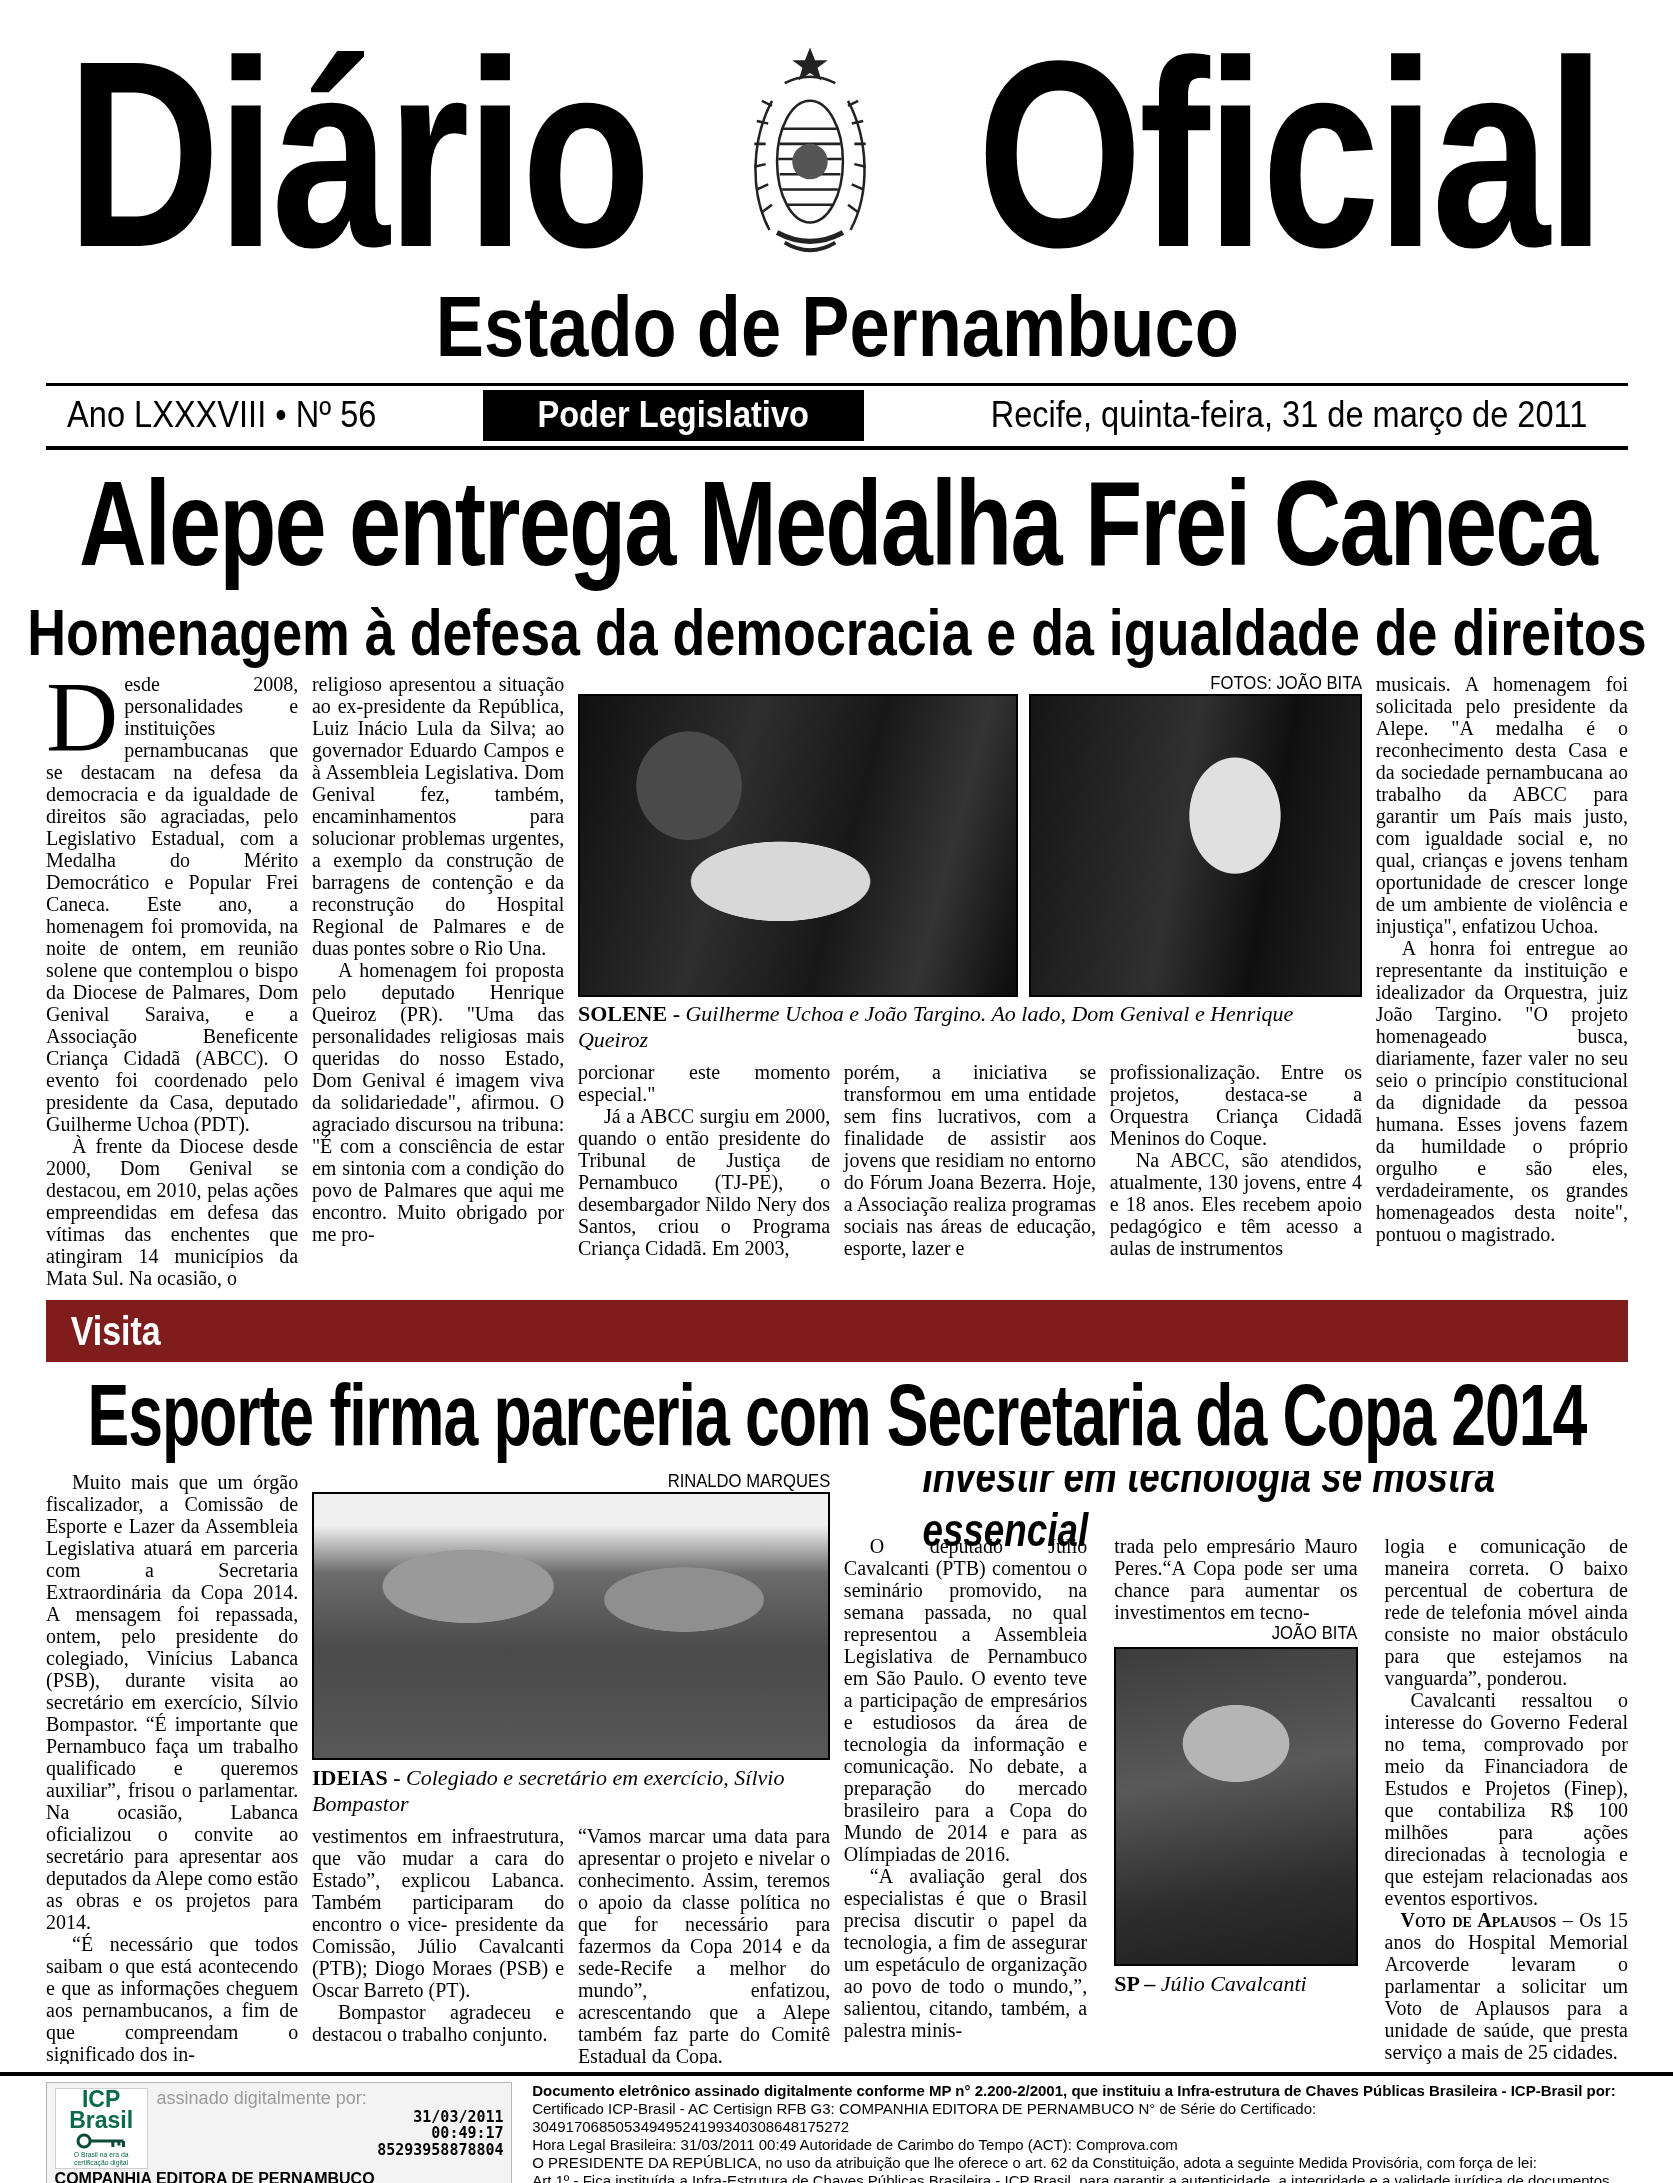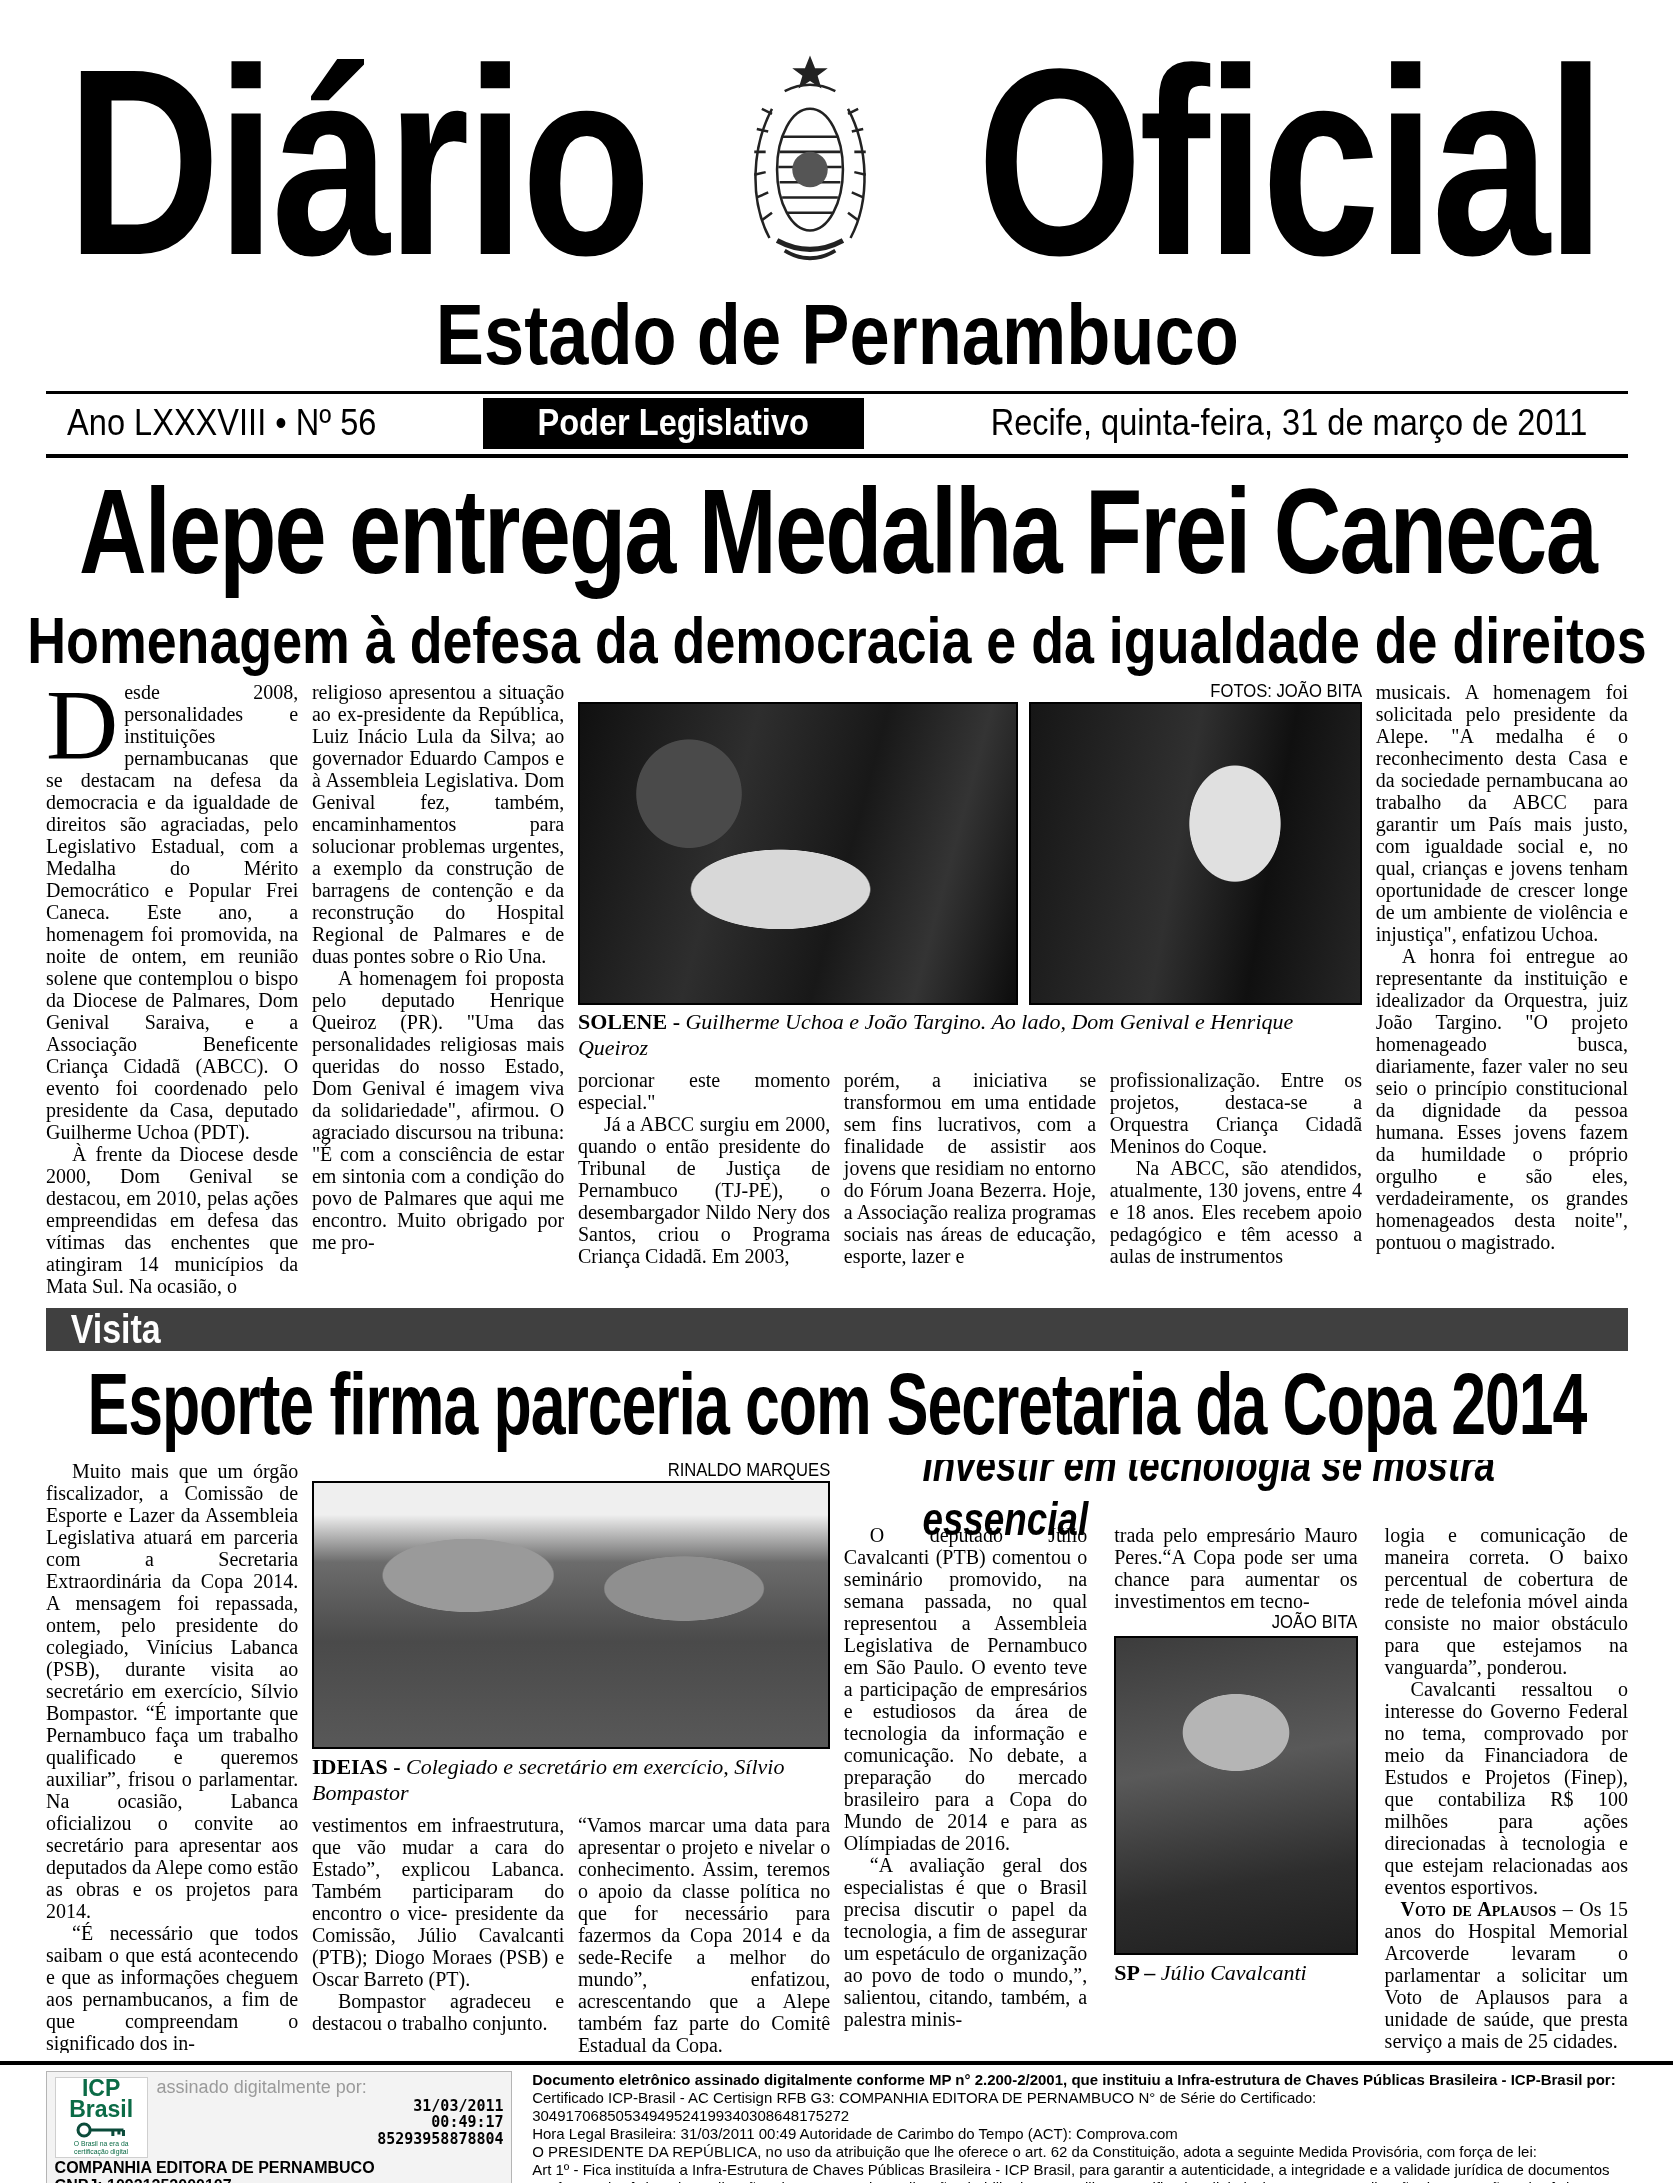--- a/index.html
+++ b/index.html
@@ -3,21 +3,21 @@
 <meta charset="utf-8">
 <style>
   html,body{margin:0;padding:0;background:#888;}
   .page{
     width:1674px;height:2183px;background:#fff;color:#000;
     position:relative;overflow:hidden;margin:0 auto;
     font-family:"Liberation Serif", serif;
   }
   .cx{display:inline-block;transform-origin:center;white-space:nowrap;}
   
-  .masthead{padding-top:36px;text-align:right;}
+  .masthead{padding-top:28px;text-align:right;}
   .mast-row{display:flex;align-items:center;justify-content:center;gap:13.7px;height:251px;}
   .mast-title{font-family:"Liberation Sans",sans-serif;font-weight:bold;font-size:266px;line-height:.9;letter-spacing:-4.6px;transform:scaleX(.8);}
   .crest{width:152px;height:228px;flex:0 0 auto;}
   .mast-sub{height:96px;display:flex;align-items:center;justify-content:center;}
   .mast-sub span{font-family:"Liberation Sans",sans-serif;font-weight:bold;font-size:85px;transform:scaleX(.85);}
   .rule{height:3.8px;background:#000;margin:7.6px 46px 0;}
   .rule2{height:3.8px;background:#000;margin:6px 46px 0;}
   
   .dateline{height:49px;margin:4.6px 46px 0;display:flex;align-items:center;justify-content:space-between;font-family:"Liberation Sans",sans-serif;font-size:37px;}
   .dateline .mid{background:#000;color:#fff;font-weight:bold;padding:4.6px 36px;}
@@ -42,21 +42,21 @@
   .a1-photos{display:flex;gap:10.6px;height:303px;}
   .ph-solene-left{flex:57;background:
      radial-gradient(ellipse 34% 22% at 46% 62%, #d8d8d8 0 60%, rgba(0,0,0,0) 61%),
      radial-gradient(ellipse 20% 30% at 25% 30%, #4a4a4a 0 60%, rgba(0,0,0,0) 61%),
      linear-gradient(105deg,#101010,#2e2e2e 35%,#181818 60%,#343434 80%,#0c0c0c);}
   .ph-solene-right{flex:43;background:
      radial-gradient(ellipse 25% 35% at 62% 40%, #e0e0e0 0 55%, rgba(0,0,0,0) 56%),
      linear-gradient(100deg,#161616,#303030 45%,#101010 70%,#262626);}
   .a1-cols{flex:1;display:grid;grid-template-columns:repeat(3,1fr);column-gap:13.7px;overflow:hidden;}
   
-  .section-bar{margin:7.6px 46px 0;height:43px;background:#404040;display:flex;align-items:center;}
+  .section-bar{margin:7.6px 46px 0;height:62px;background:#7f1d1d;display:flex;align-items:center;}
   .section-bar span{color:#fff;font-family:"Liberation Sans",sans-serif;font-weight:bold;font-size:40px;padding-left:29px;transform:scaleX(.85);transform-origin:left center;}
   .h2-wrap{height:106px;display:flex;align-items:center;justify-content:center;}
   .h2-wrap span{font-family:"Liberation Sans",sans-serif;font-weight:bold;font-size:87px;letter-spacing:-1.5px;transform:scaleX(.72);}
   
   .a2-grid{margin-top:3px;padding:0 46px;height:593px;display:grid;grid-template-columns:repeat(6,1fr);column-gap:13.7px;overflow:hidden;}
   .a2-mid{grid-column:2/4;display:flex;flex-direction:column;overflow:hidden;}
   .ph-ideias{height:268px;background:
      radial-gradient(ellipse 30% 25% at 30% 35%, #9a9a9a 0 55%, rgba(0,0,0,0) 56%),
      radial-gradient(ellipse 28% 22% at 72% 40%, #8f8f8f 0 55%, rgba(0,0,0,0) 56%),
      linear-gradient(180deg,#efefef 0 12%,#6c6c6c 30%,#4a4a4a 60%,#585858);}

